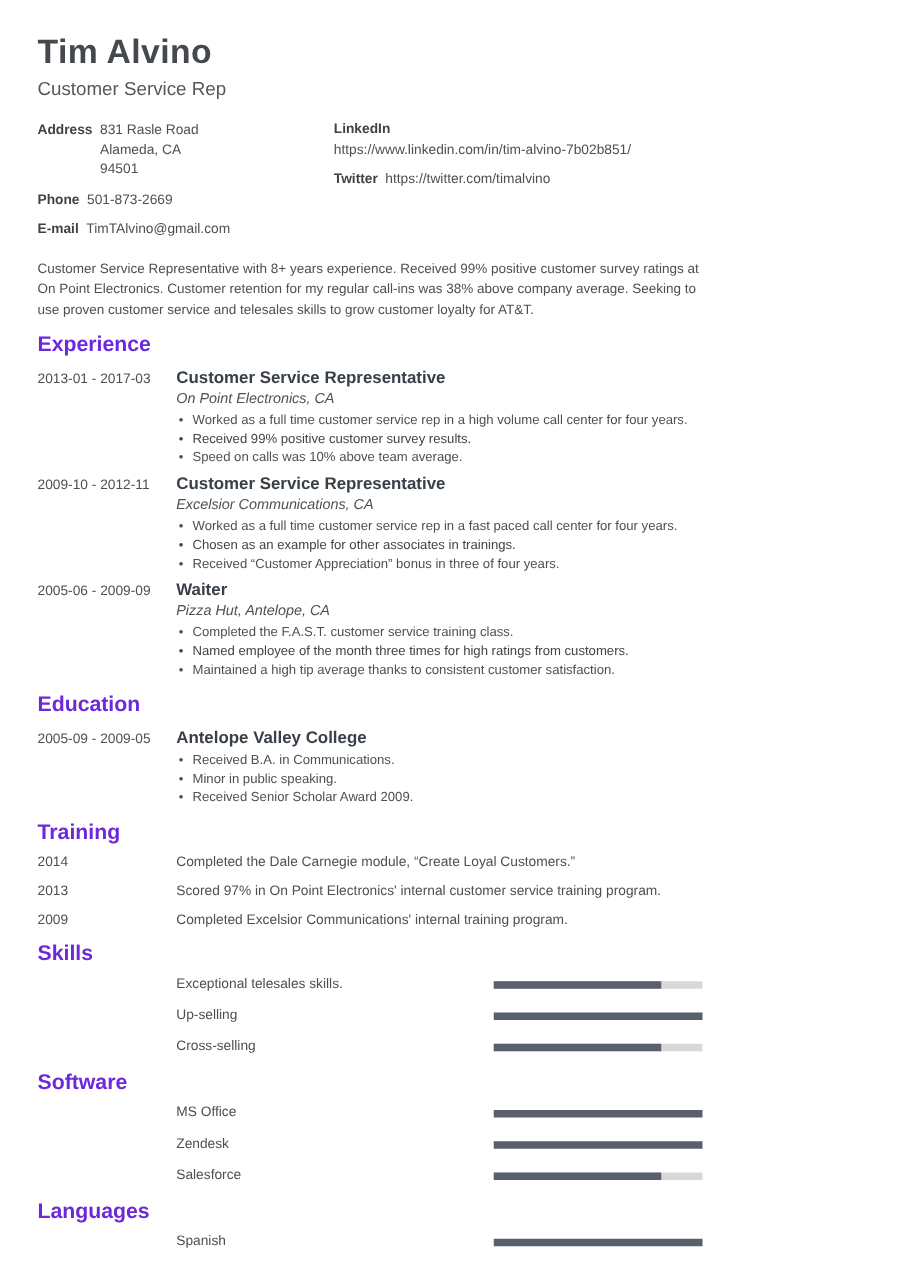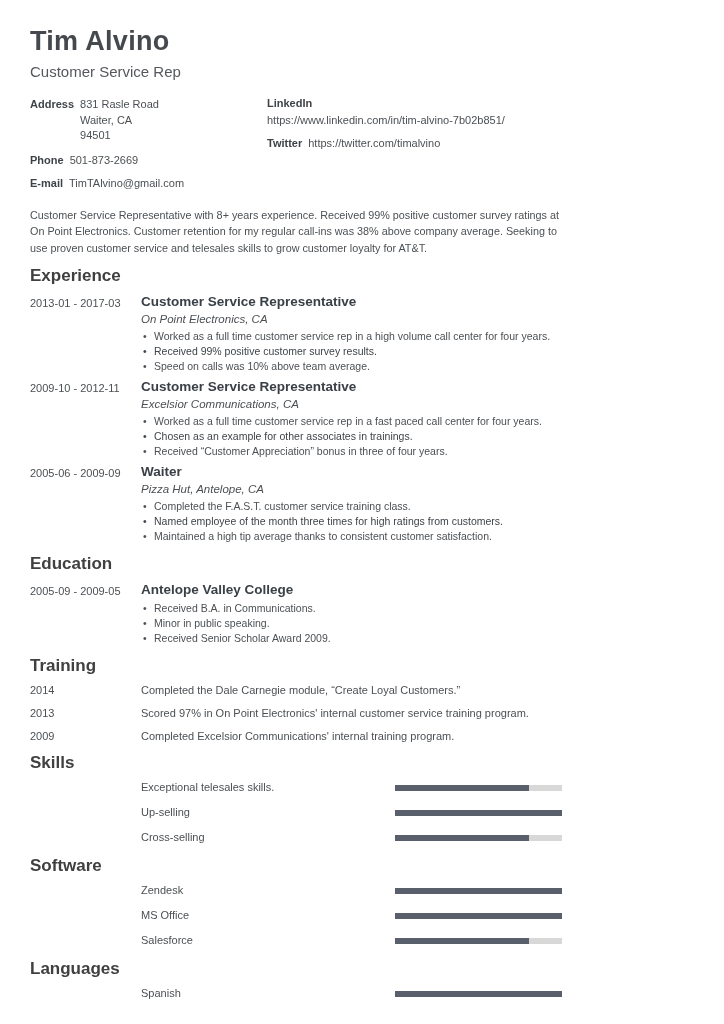--- a/index.html
+++ b/index.html
@@ -27,21 +27,21 @@
   .c-row { display:flex; margin-bottom:9px; line-height:14px; }
   .c-label { font-weight:bold; color:#3f4348; margin-right:6px; white-space:nowrap; }
   .addr-lines div { line-height:15.5px; }
   .c-block { margin-bottom:9px; }
   .c-block .c-label { display:block; margin-bottom:4px; }
   .c-block .c-url { line-height:14px; }
 
   .summary { font-size:10.8px; line-height:16.5px; margin-top:8px; color:#4c5054; }
 
   .section-title {
-    font-size:17px; font-weight:bold; color:#404040;
+    font-size:17px; font-weight:bold; color:#6d28d9;
     line-height:20px; margin:10px 0 8px 0;
   }
 
   .entry { display:flex; margin-bottom:5px; }
   .entry-dates { width:111px; flex:none; font-size:11px; line-height:14px; padding-top:2px; color:#4c5054; }
   .entry-body { flex:1; }
   .entry-role { font-size:13.5px; font-weight:bold; color:#3a4047; line-height:16px; margin-bottom:3px; }
   .entry-company { font-size:11.5px; font-style:italic; color:#4c5054; line-height:13px; margin-bottom:3px; }
   ul.bullets { list-style:none; font-size:10.5px; line-height:15px; }
   ul.bullets li { position:relative; padding-left:13px; }
@@ -66,21 +66,21 @@
 
   <div class="name">Tim Alvino</div>
   <div class="subtitle">Customer Service Rep</div>
 
   <div class="contact">
     <div class="contact-left">
       <div class="c-row">
         <span class="c-label">Address</span>
         <span class="addr-lines">
           <div>831 Rasle Road</div>
-          <div>Waiter, CA</div>
+          <div>Alameda, CA</div>
           <div>94501</div>
         </span>
       </div>
       <div class="c-row">
         <span class="c-label">Phone</span>
         <span>501-873-2669</span>
       </div>
       <div class="c-row">
         <span class="c-label">E-mail</span>
         <span>TimTAlvino@gmail.com</span>
@@ -187,32 +187,32 @@
   <div class="skill-row">
     <span>Cross-selling</span>
     <span class="bar">
         <span class="bar-fill" style="display: block; width: 80%;"></span>
       </span>
   </div>
 
   <div class="section-title">Software</div>
 
   <div class="skill-row">
+    <span>MS Office</span>
+    <span class="bar">
+        <span class="bar-fill" style="display: block; width: 100%;"></span>
+      </span>
+  </div>
+  <div class="skill-row">
     <span>Zendesk</span>
     <span class="bar">
         <span class="bar-fill" style="display: block; width: 100%;"></span>
       </span>
   </div>
   <div class="skill-row">
-    <span>MS Office</span>
-    <span class="bar">
-        <span class="bar-fill" style="display: block; width: 100%;"></span>
-      </span>
-  </div>
-  <div class="skill-row">
     <span>Salesforce</span>
     <span class="bar">
         <span class="bar-fill" style="display: block; width: 80%;"></span>
       </span>
   </div>
 
   <div class="section-title">Languages</div>
 
   <div class="skill-row">
     <span>Spanish</span>

